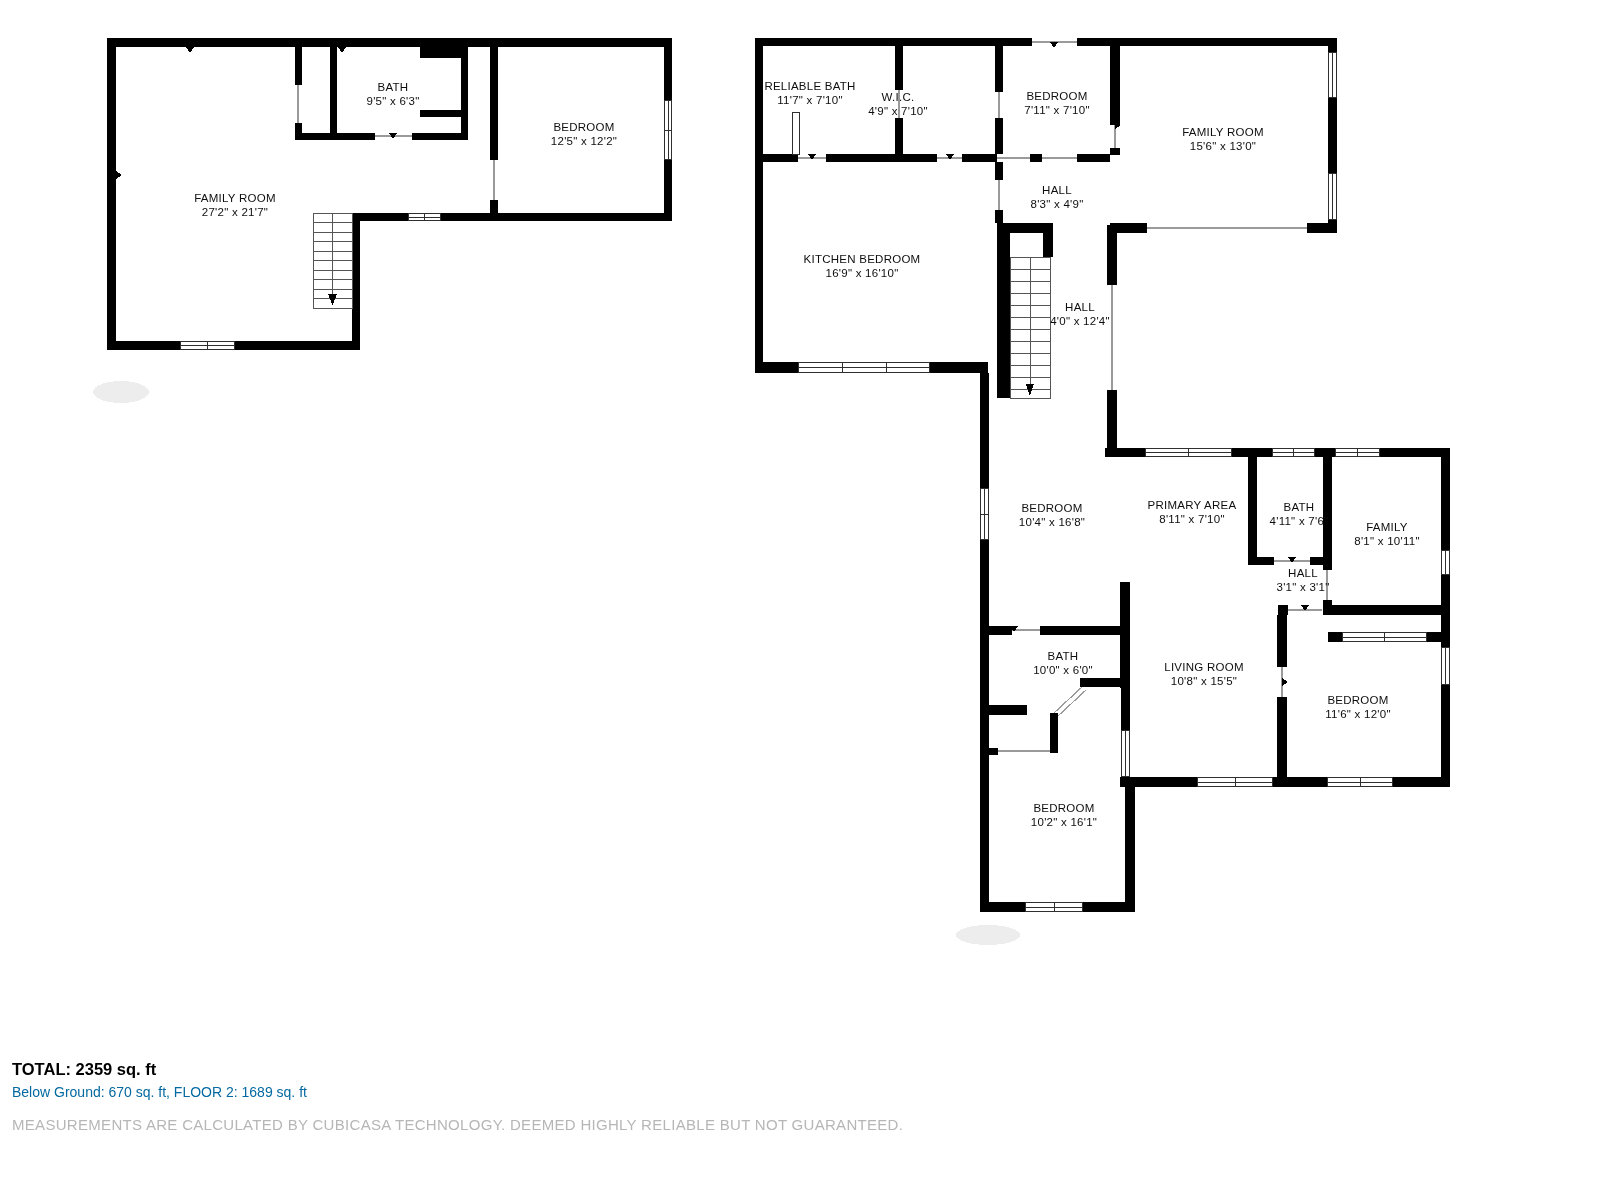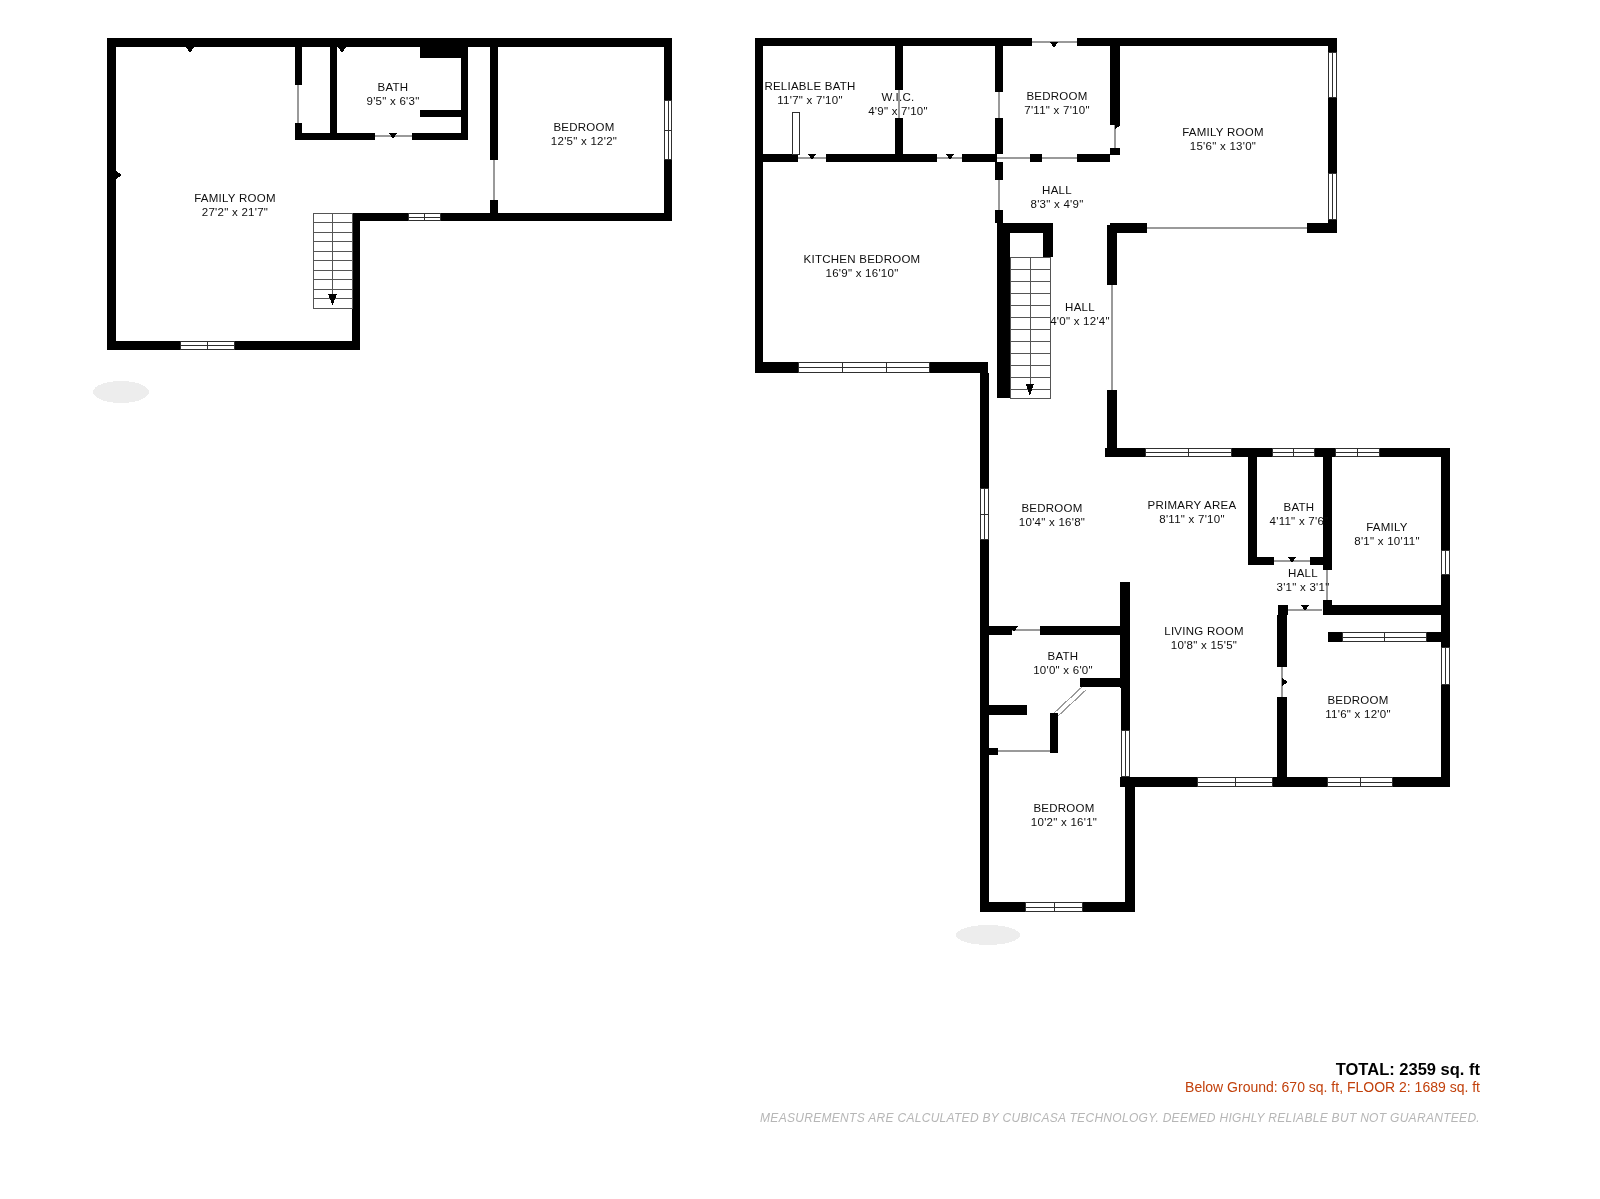--- a/index.html
+++ b/index.html
@@ -8,24 +8,24 @@
   #plan-canvas{position:absolute;left:0;top:0;}
   svg rect{fill:#000;}
   svg .win{fill:#fff;stroke:#2f2f2f;stroke-width:1;}
   svg line.winl{stroke:#2f2f2f;stroke-width:1;}
   svg line.opening{stroke:#9a9a9a;stroke-width:1.2;}
   svg .stair{stroke:#555;stroke-width:1;fill:none;}
   svg polygon.tick{fill:#000;}
   .rl{position:absolute;transform:translate(-50%,-50%);text-align:center;
       white-space:nowrap;color:#0e0e0e;font-size:11.5px;line-height:14px;
       letter-spacing:.25px;}
-  .footer{position:absolute;left:0;top:1060px;width:1480px;text-align:right;}
+  .footer{position:absolute;left:12px;top:1060px;width:1480px;text-align:left;}
   .f1{font-weight:bold;font-size:16.5px;color:#000;}
-  .f2{font-size:14px;color:#c2410c;}
-  .f3{font-size:12px;margin-top:16px;color:#b6b6b6;letter-spacing:.3px;font-style:italic;}
+  .f2{font-size:14px;margin-top:5px;color:#0369a1;}
+  .f3{font-size:15px;margin-top:16px;color:#b6b6b6;letter-spacing:.3px;}
 </style>
 </head>
 <body>
 
 <svg id="plan-canvas" width="1600" height="1199" viewBox="0 0 1600 1199" shape-rendering="crispEdges">
 
   <g>
 
     <rect x="107" y="38" width="565" height="9"></rect>
     <rect x="107" y="38" width="9" height="312"></rect>
@@ -355,21 +355,21 @@
     <div>8'1" x 10'11"</div>
   </div>
   <div class="rl" style="left:1303px;top:580px">
     <div>HALL</div>
     <div>3'1" x 3'1"</div>
   </div>
   <div class="rl" style="left:1063px;top:663px">
     <div>BATH</div>
     <div>10'0" x 6'0"</div>
   </div>
-  <div class="rl" style="left:1204px;top:638px">
+  <div class="rl" style="left:1204px;top:674px">
     <div>LIVING ROOM</div>
     <div>10'8" x 15'5"</div>
   </div>
   <div class="rl" style="left:1358px;top:707px">
     <div>BEDROOM</div>
     <div>11'6" x 12'0"</div>
   </div>
   <div class="rl" style="left:1064px;top:815px">
     <div>BEDROOM</div>
     <div>10'2" x 16'1"</div>

